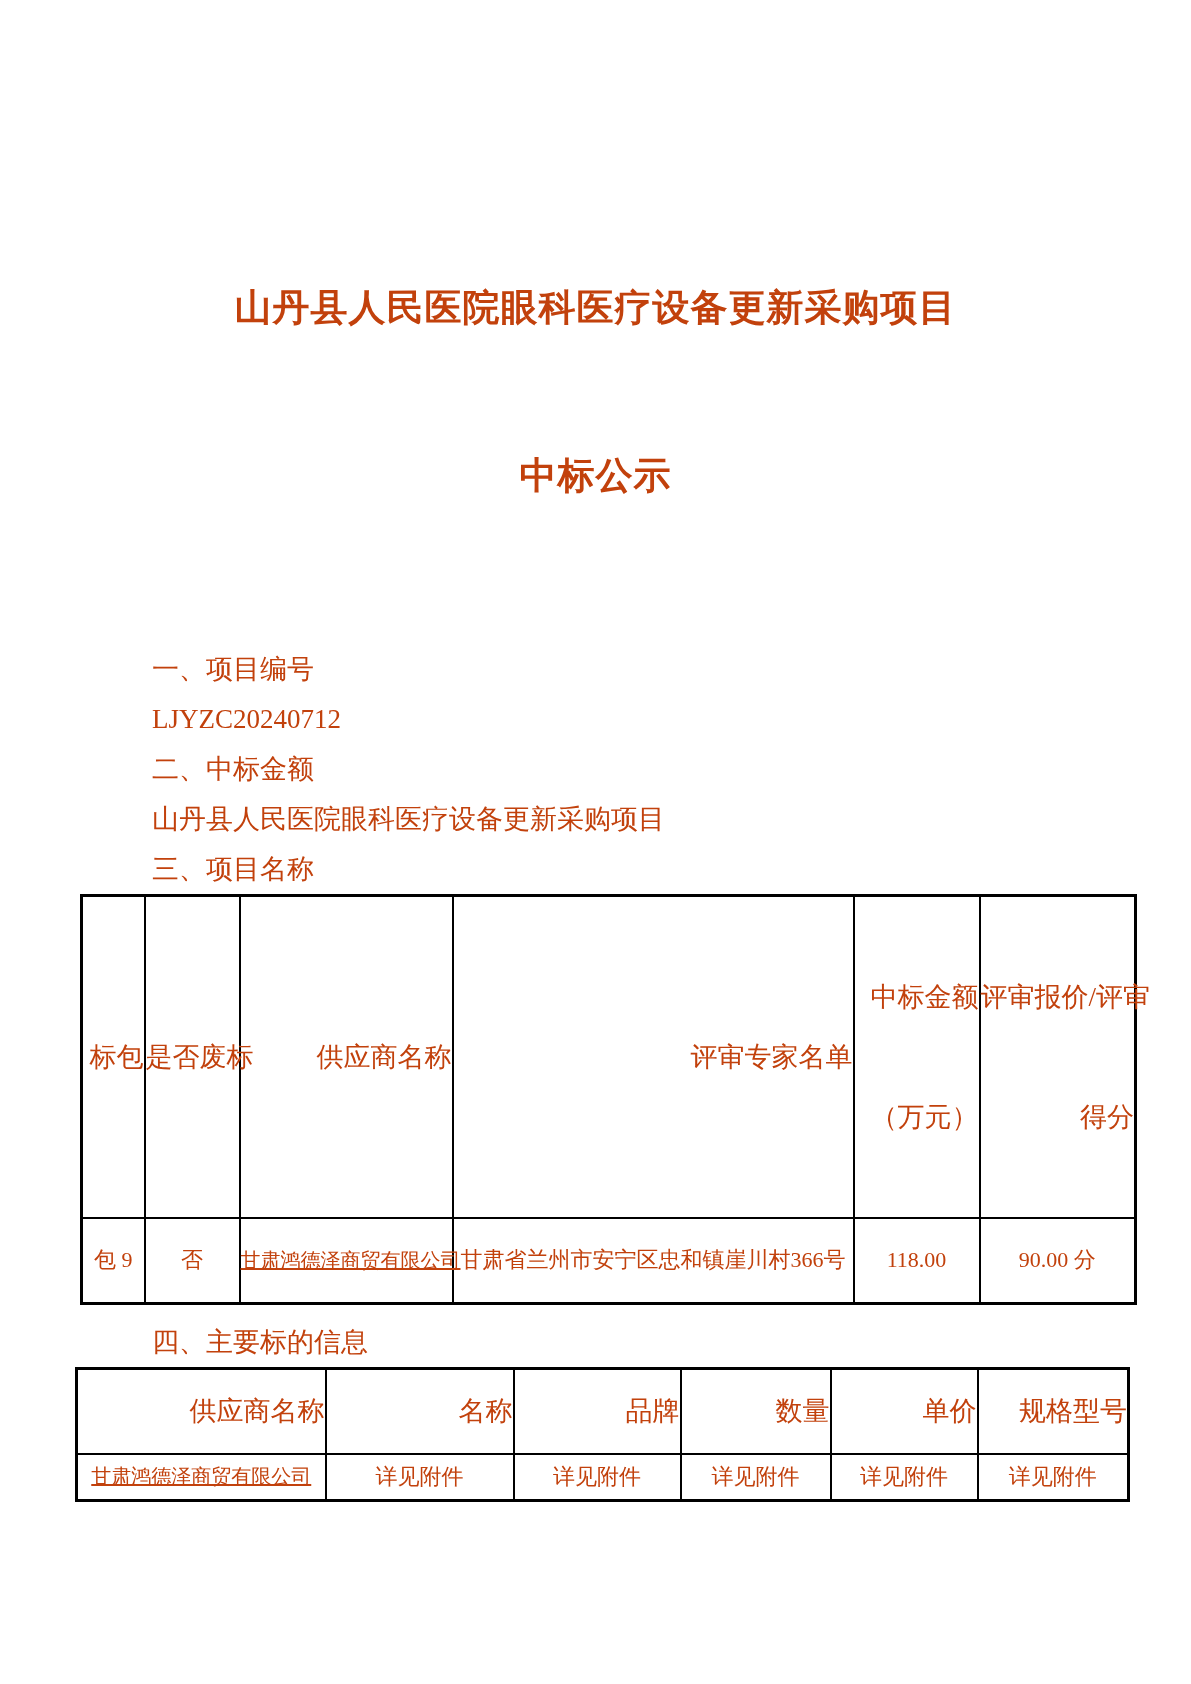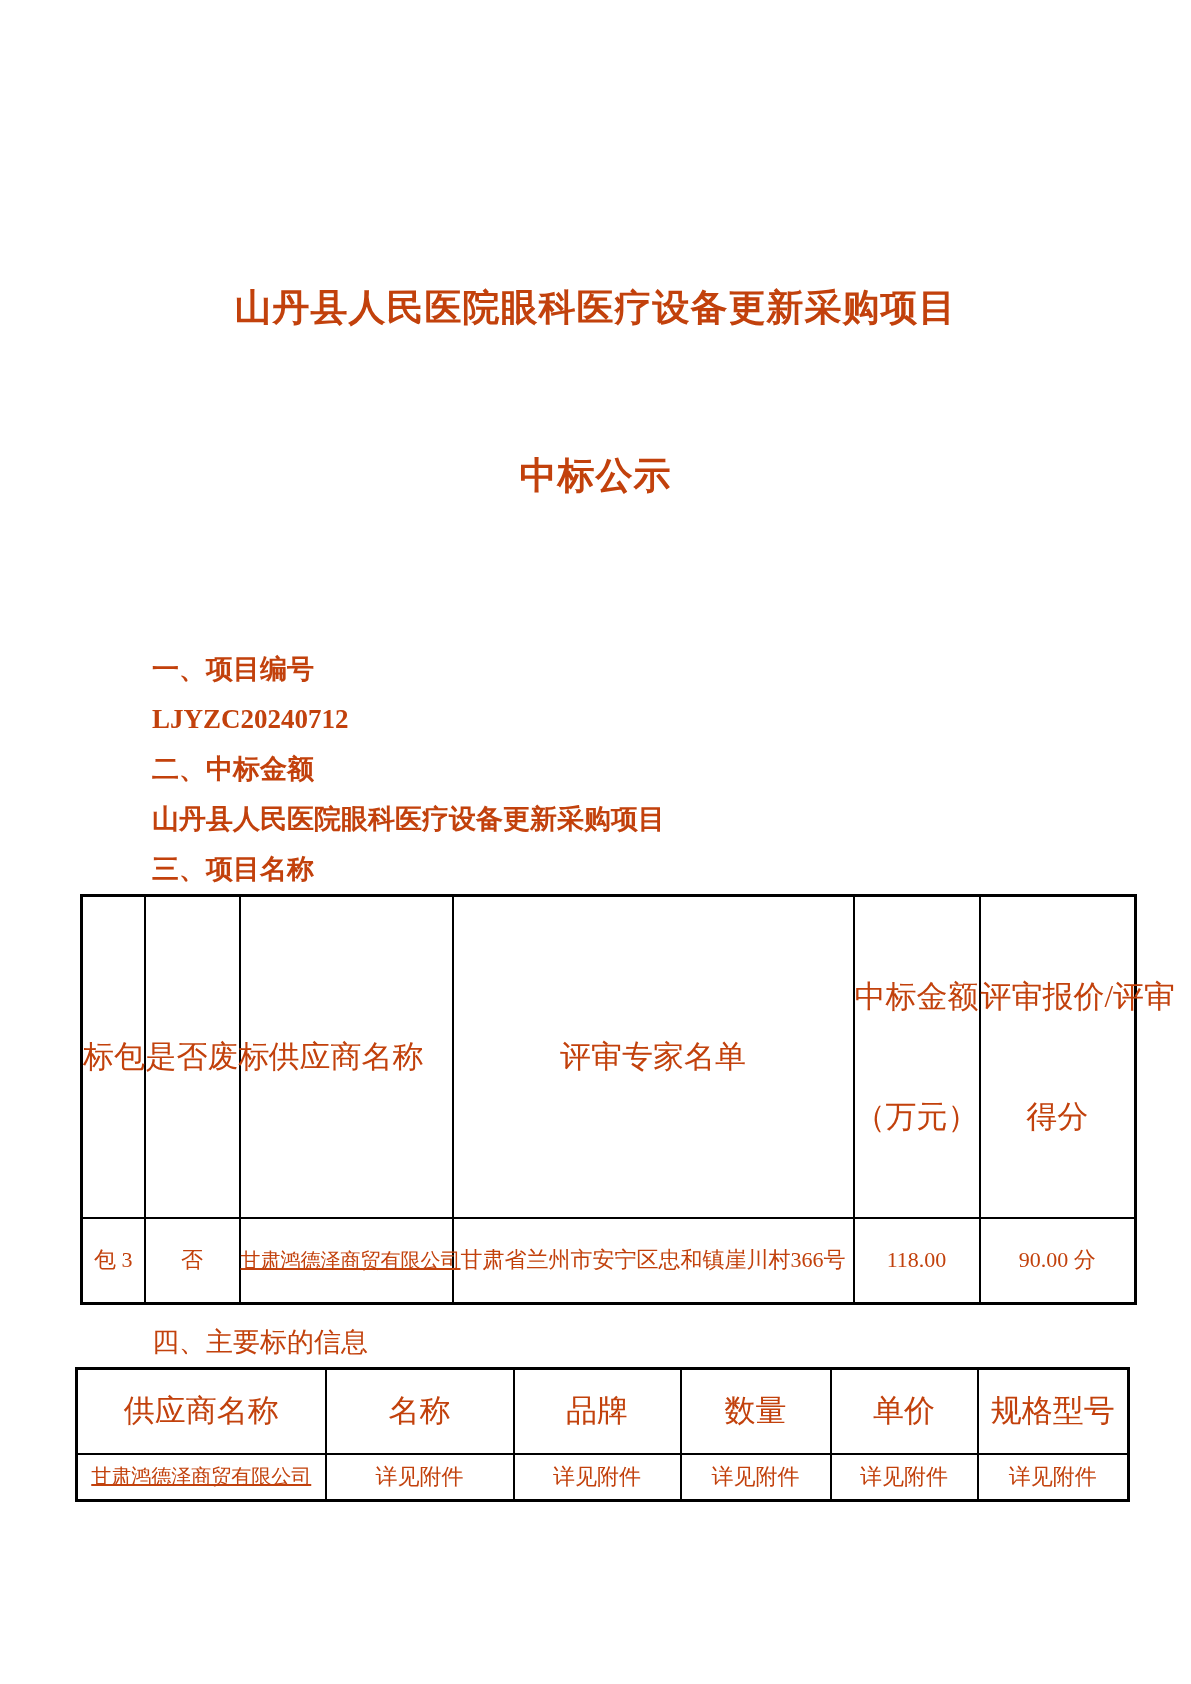--- a/index.html
+++ b/index.html
@@ -22,21 +22,21 @@
     line-height: 56px;
     letter-spacing: 1px;
     white-space: pre;
   }
   .para {
     margin: 0 0 0 152px;
     font-size: 27px;
     white-space: pre;
   }
   .block1 { margin-top: 28px; }
-  .block1 .para { line-height: 50px; font-weight: bold; }
+  .block1 .para { line-height: 50px; }
   .heading-s4 { margin-top: 12px; line-height: 50px; }
   .block3 { margin-top: 24px; }
   .block3 .para { line-height: 53px; }
 
   table.doc-table {
     border-collapse: collapse;
     table-layout: fixed;
     border: 3px solid #000;
   }
   table.t1 { margin-left: 80px; width: 1054px; }
@@ -47,21 +47,21 @@
     text-align: center;
     vertical-align: middle;
     padding: 0;
     white-space: pre;
     overflow: visible;
   }
   .t1 .head-row  { height: 88px; }
   .t1 .data-row  { height: 85px; }
   .t2 .head-row  { height: 86px; }
   .t2 .data-row  { height: 46px; }
-  .doc-table th { font-size: 31px; line-height: 40px; }
+  .doc-table th { font-size: 27px; line-height: 40px; text-align: right; }
   .doc-table td { font-size: 22px; }
   td.company-cell { font-size: 20px; text-decoration: underline; }
   .th-stack span { display: block; line-height: 40px; }
 </style>
 </head>
 <body>
 
 <div class="page">
 
   <div class="doc-title">
@@ -95,21 +95,21 @@
       <th class="th-stack">
         <span>中标金额</span>
         <span>（万元）</span>
       </th>
       <th class="th-stack">
         <span>评审报价/评审</span>
         <span>得分</span>
       </th>
     </tr>
     <tr class="data-row">
-      <td>包 3</td>
+      <td>包 9</td>
       <td>否</td>
       <td class="company-cell">甘肃鸿德泽商贸有限公司</td>
       <td>甘肃省兰州市安宁区忠和镇崖川村366号</td>
       <td>118.00</td>
       <td>90.00 分</td>
     </tr>
   </tbody>
     </table>
 
   <p class="para heading-s4">四、主要标的信息</p>

